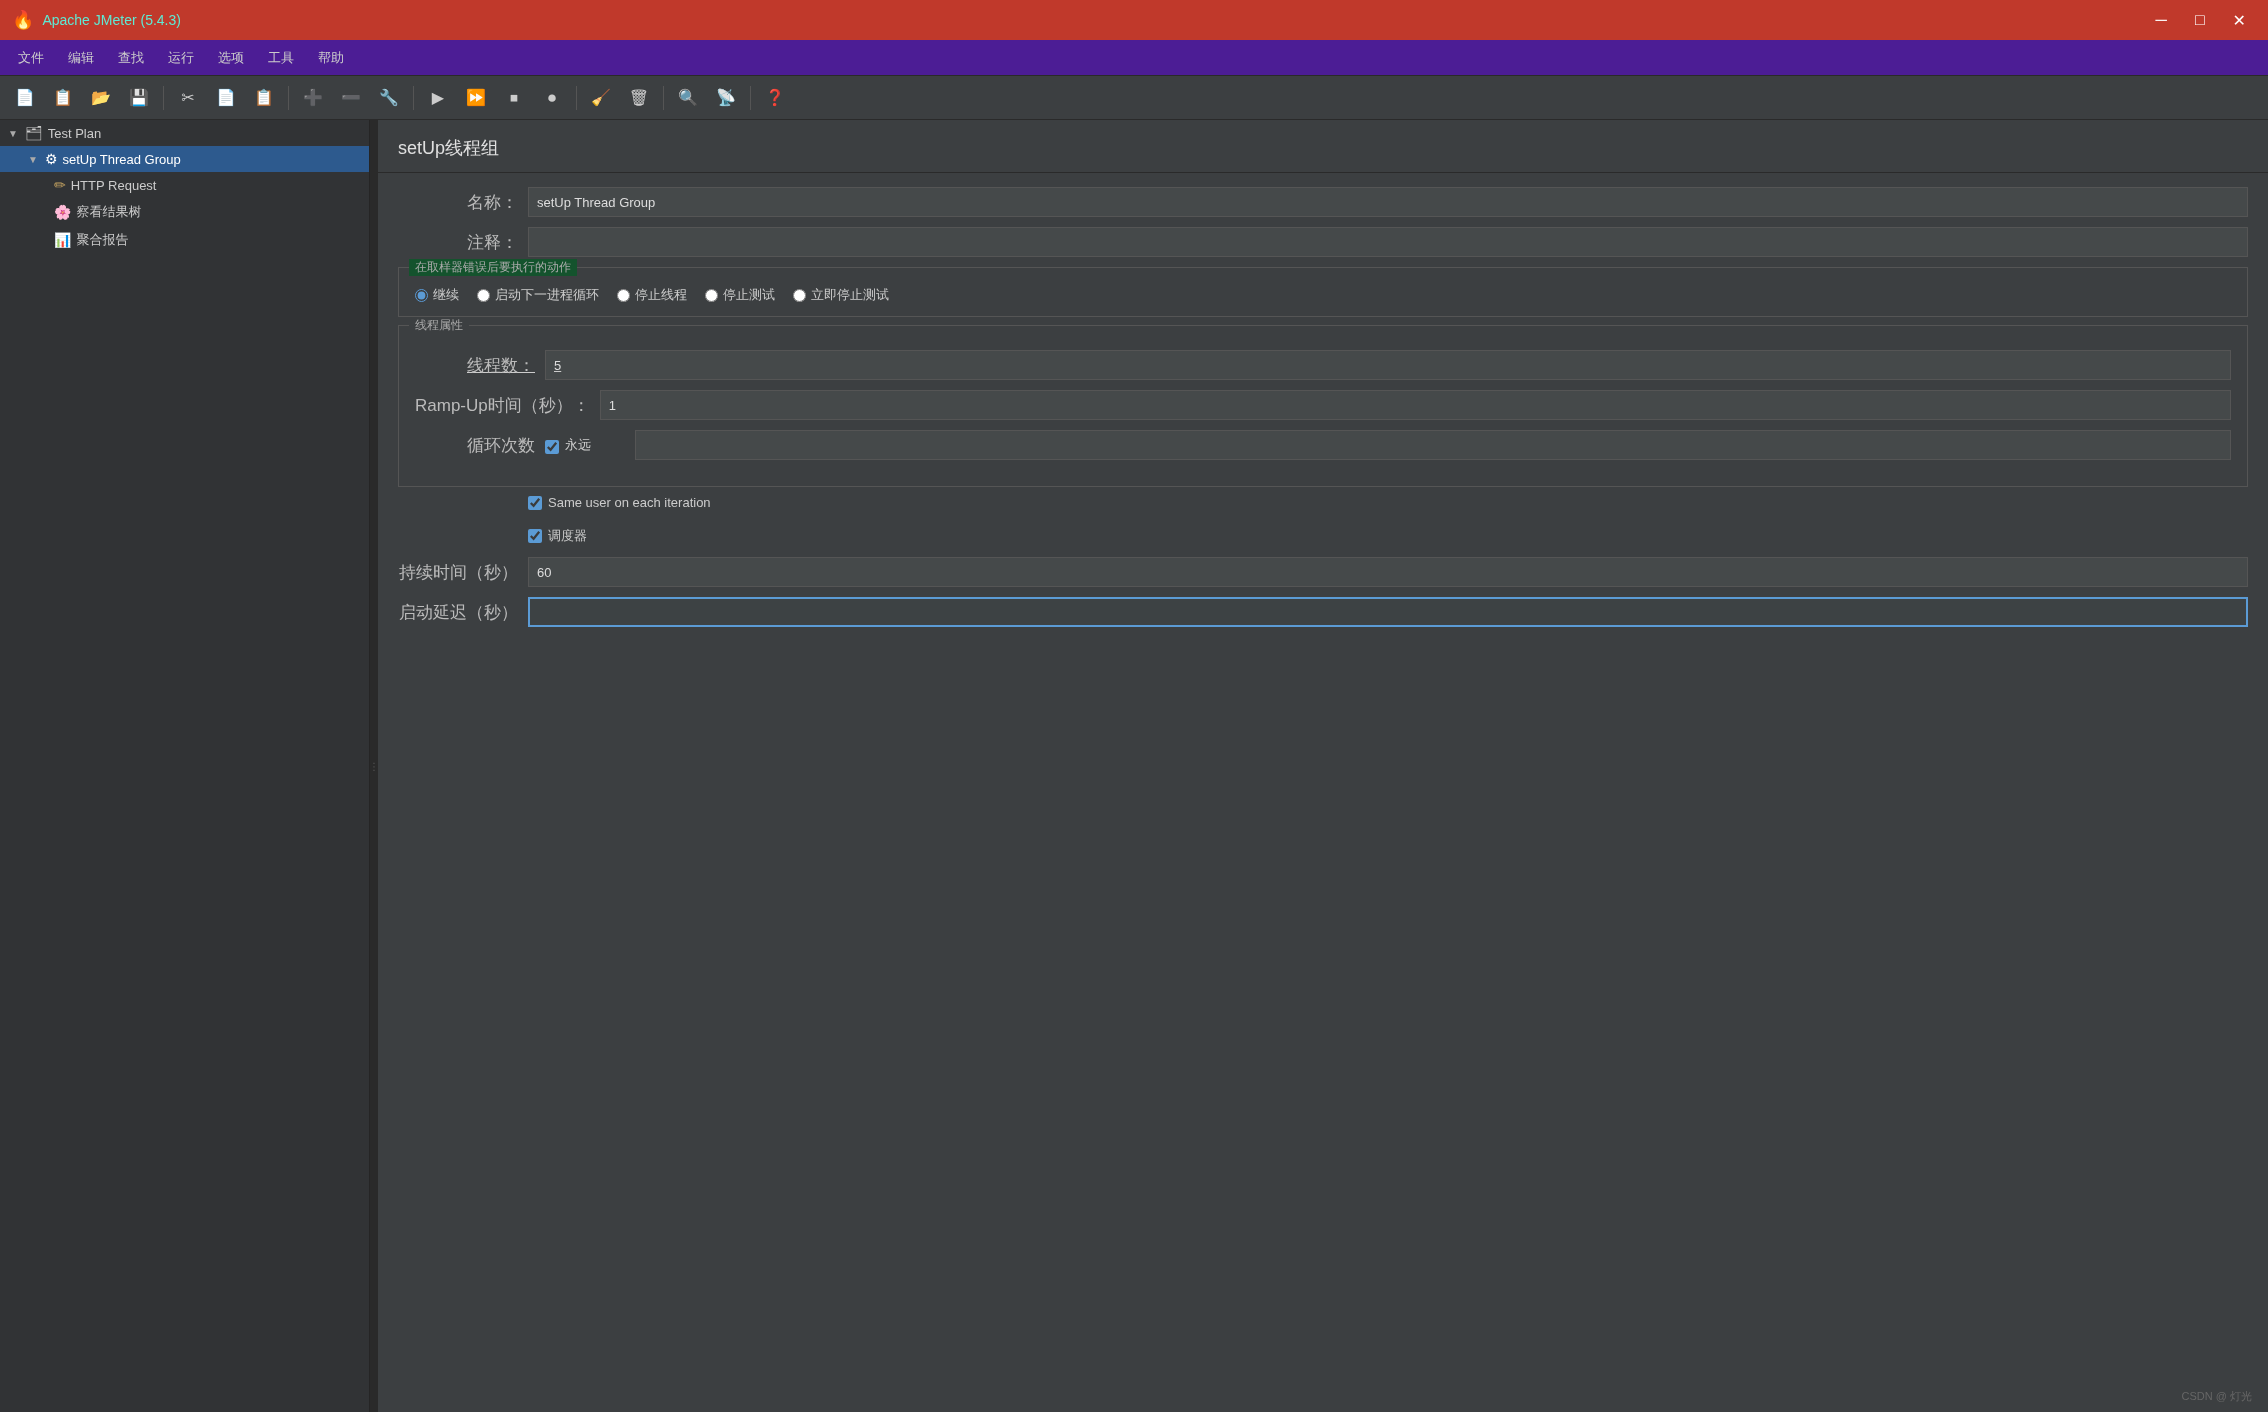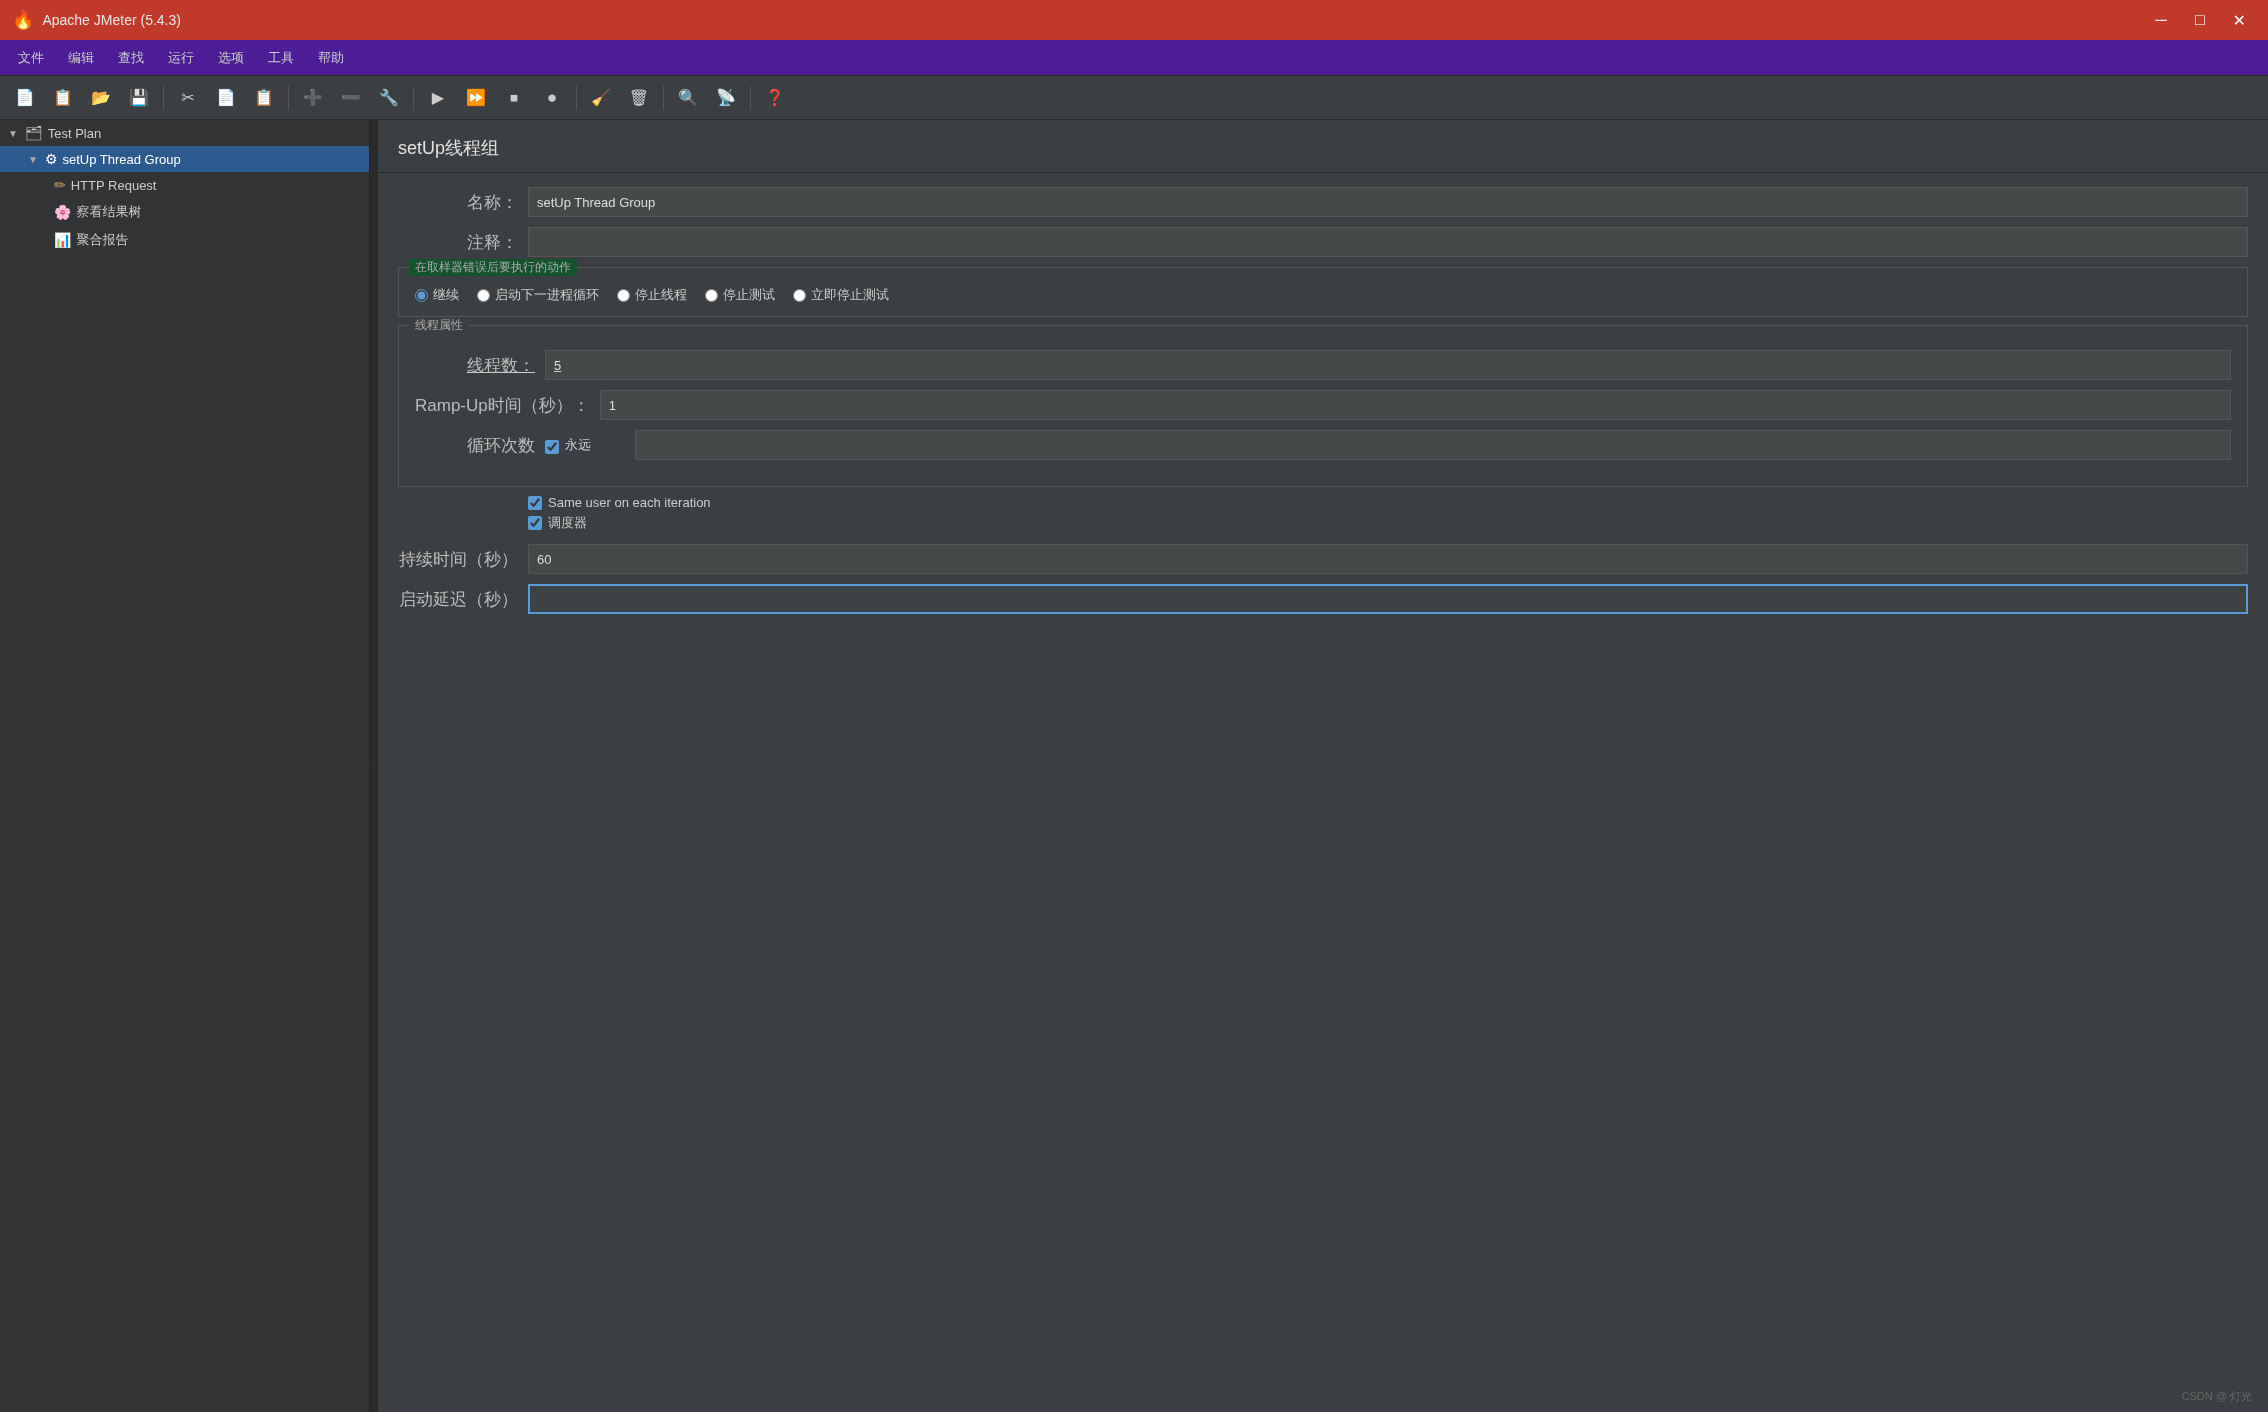--- a/index.html
+++ b/index.html
@@ -21,21 +21,21 @@
       align-items: center;
       padding: 0 12px;
       gap: 8px;
       position: relative;
     }
     .title-bar-icon {
       color: #f0c040;
       font-size: 18px;
     }
     .title-bar-text {
-      color: #e5e5e5;
+      color: #5eead4;
       font-size: 14px;
       flex: 1;
     }
     .title-bar-controls {
       display: flex;
       gap: 16px;
       position: absolute;
       right: 16px;
     }
     .title-btn {
@@ -429,21 +429,21 @@
 
       </div>
 
       <div class="checkbox-row" style="margin: 8px 0 4px 130px; align-items: flex-end;">
         <label class="checkbox-label">
           <input type="checkbox" checked="" style="">
           <span>Same user on each iteration</span>
         </label>
       </div>
 
-      <div class="checkbox-row" style="margin: 4px 0 12px 130px;">
+      <div class="checkbox-row" style="margin: 17px 0 12px 130px;">
         <label class="checkbox-label">
           <input type="checkbox" checked="" style="">
           <span>调度器</span>
         </label>
       </div>
 
       <div class="form-row">
         <label class="form-label">持续时间（秒）</label>
         <input class="form-input" type="text" value="60" style="">
       </div>

